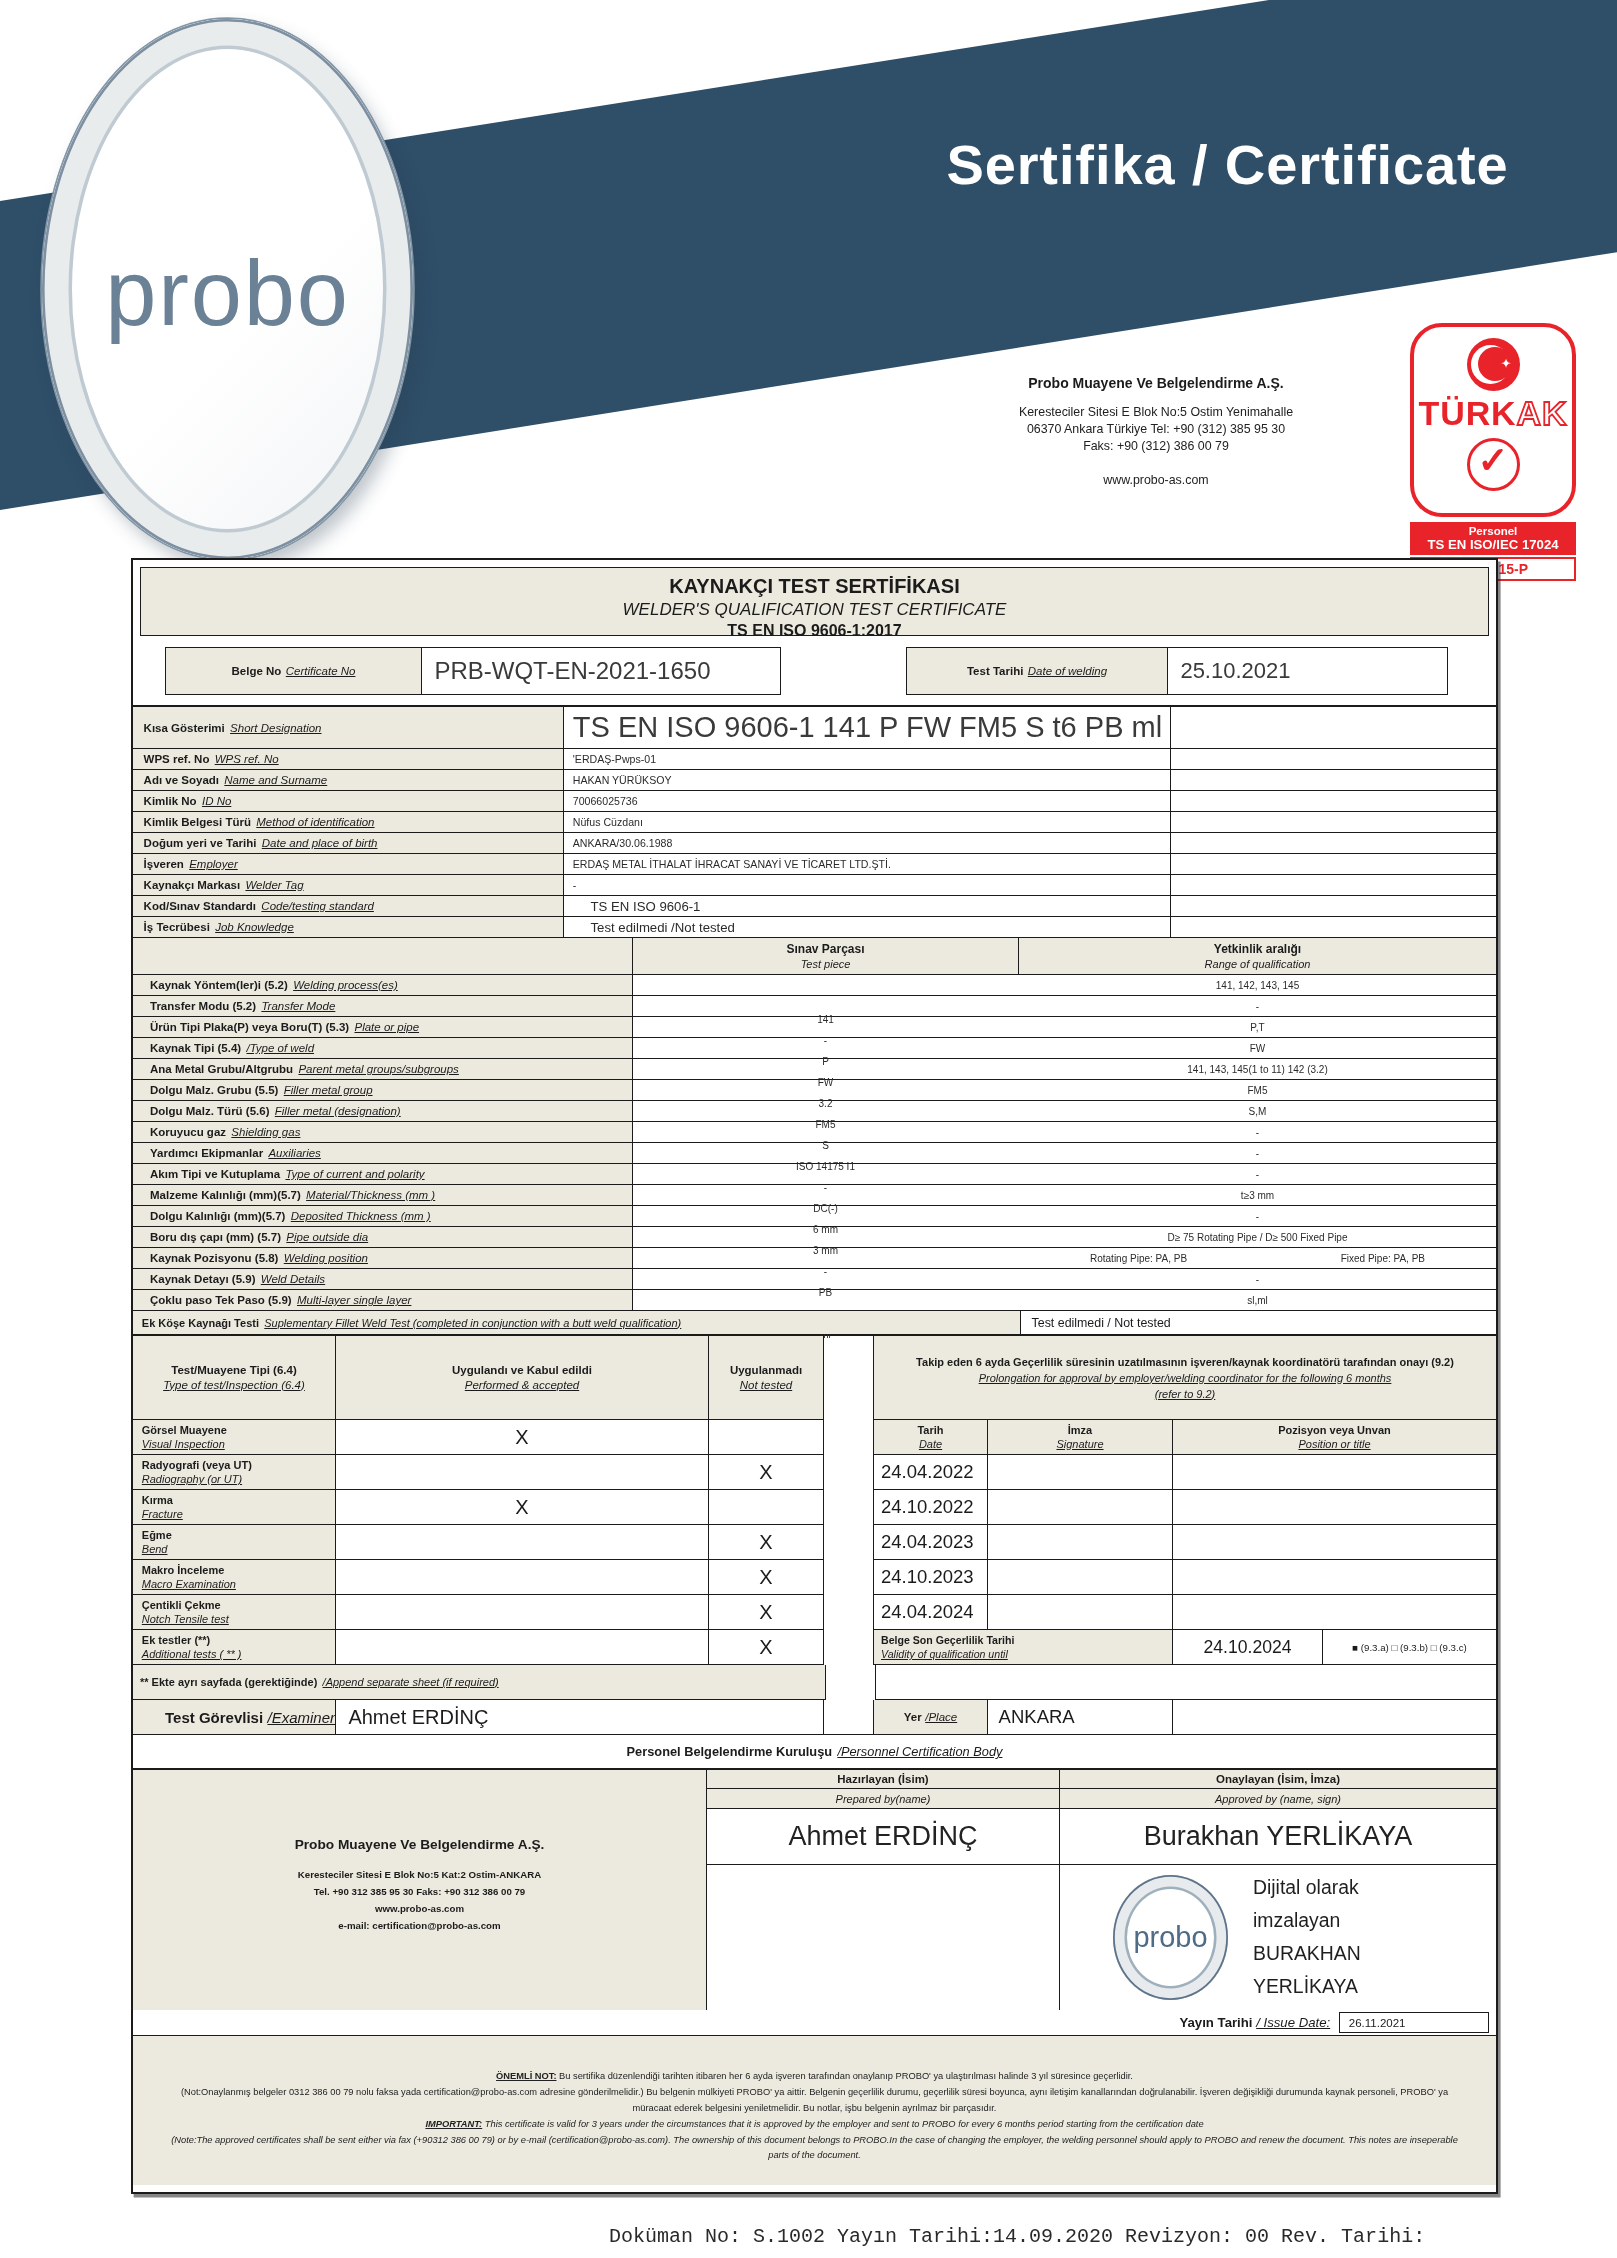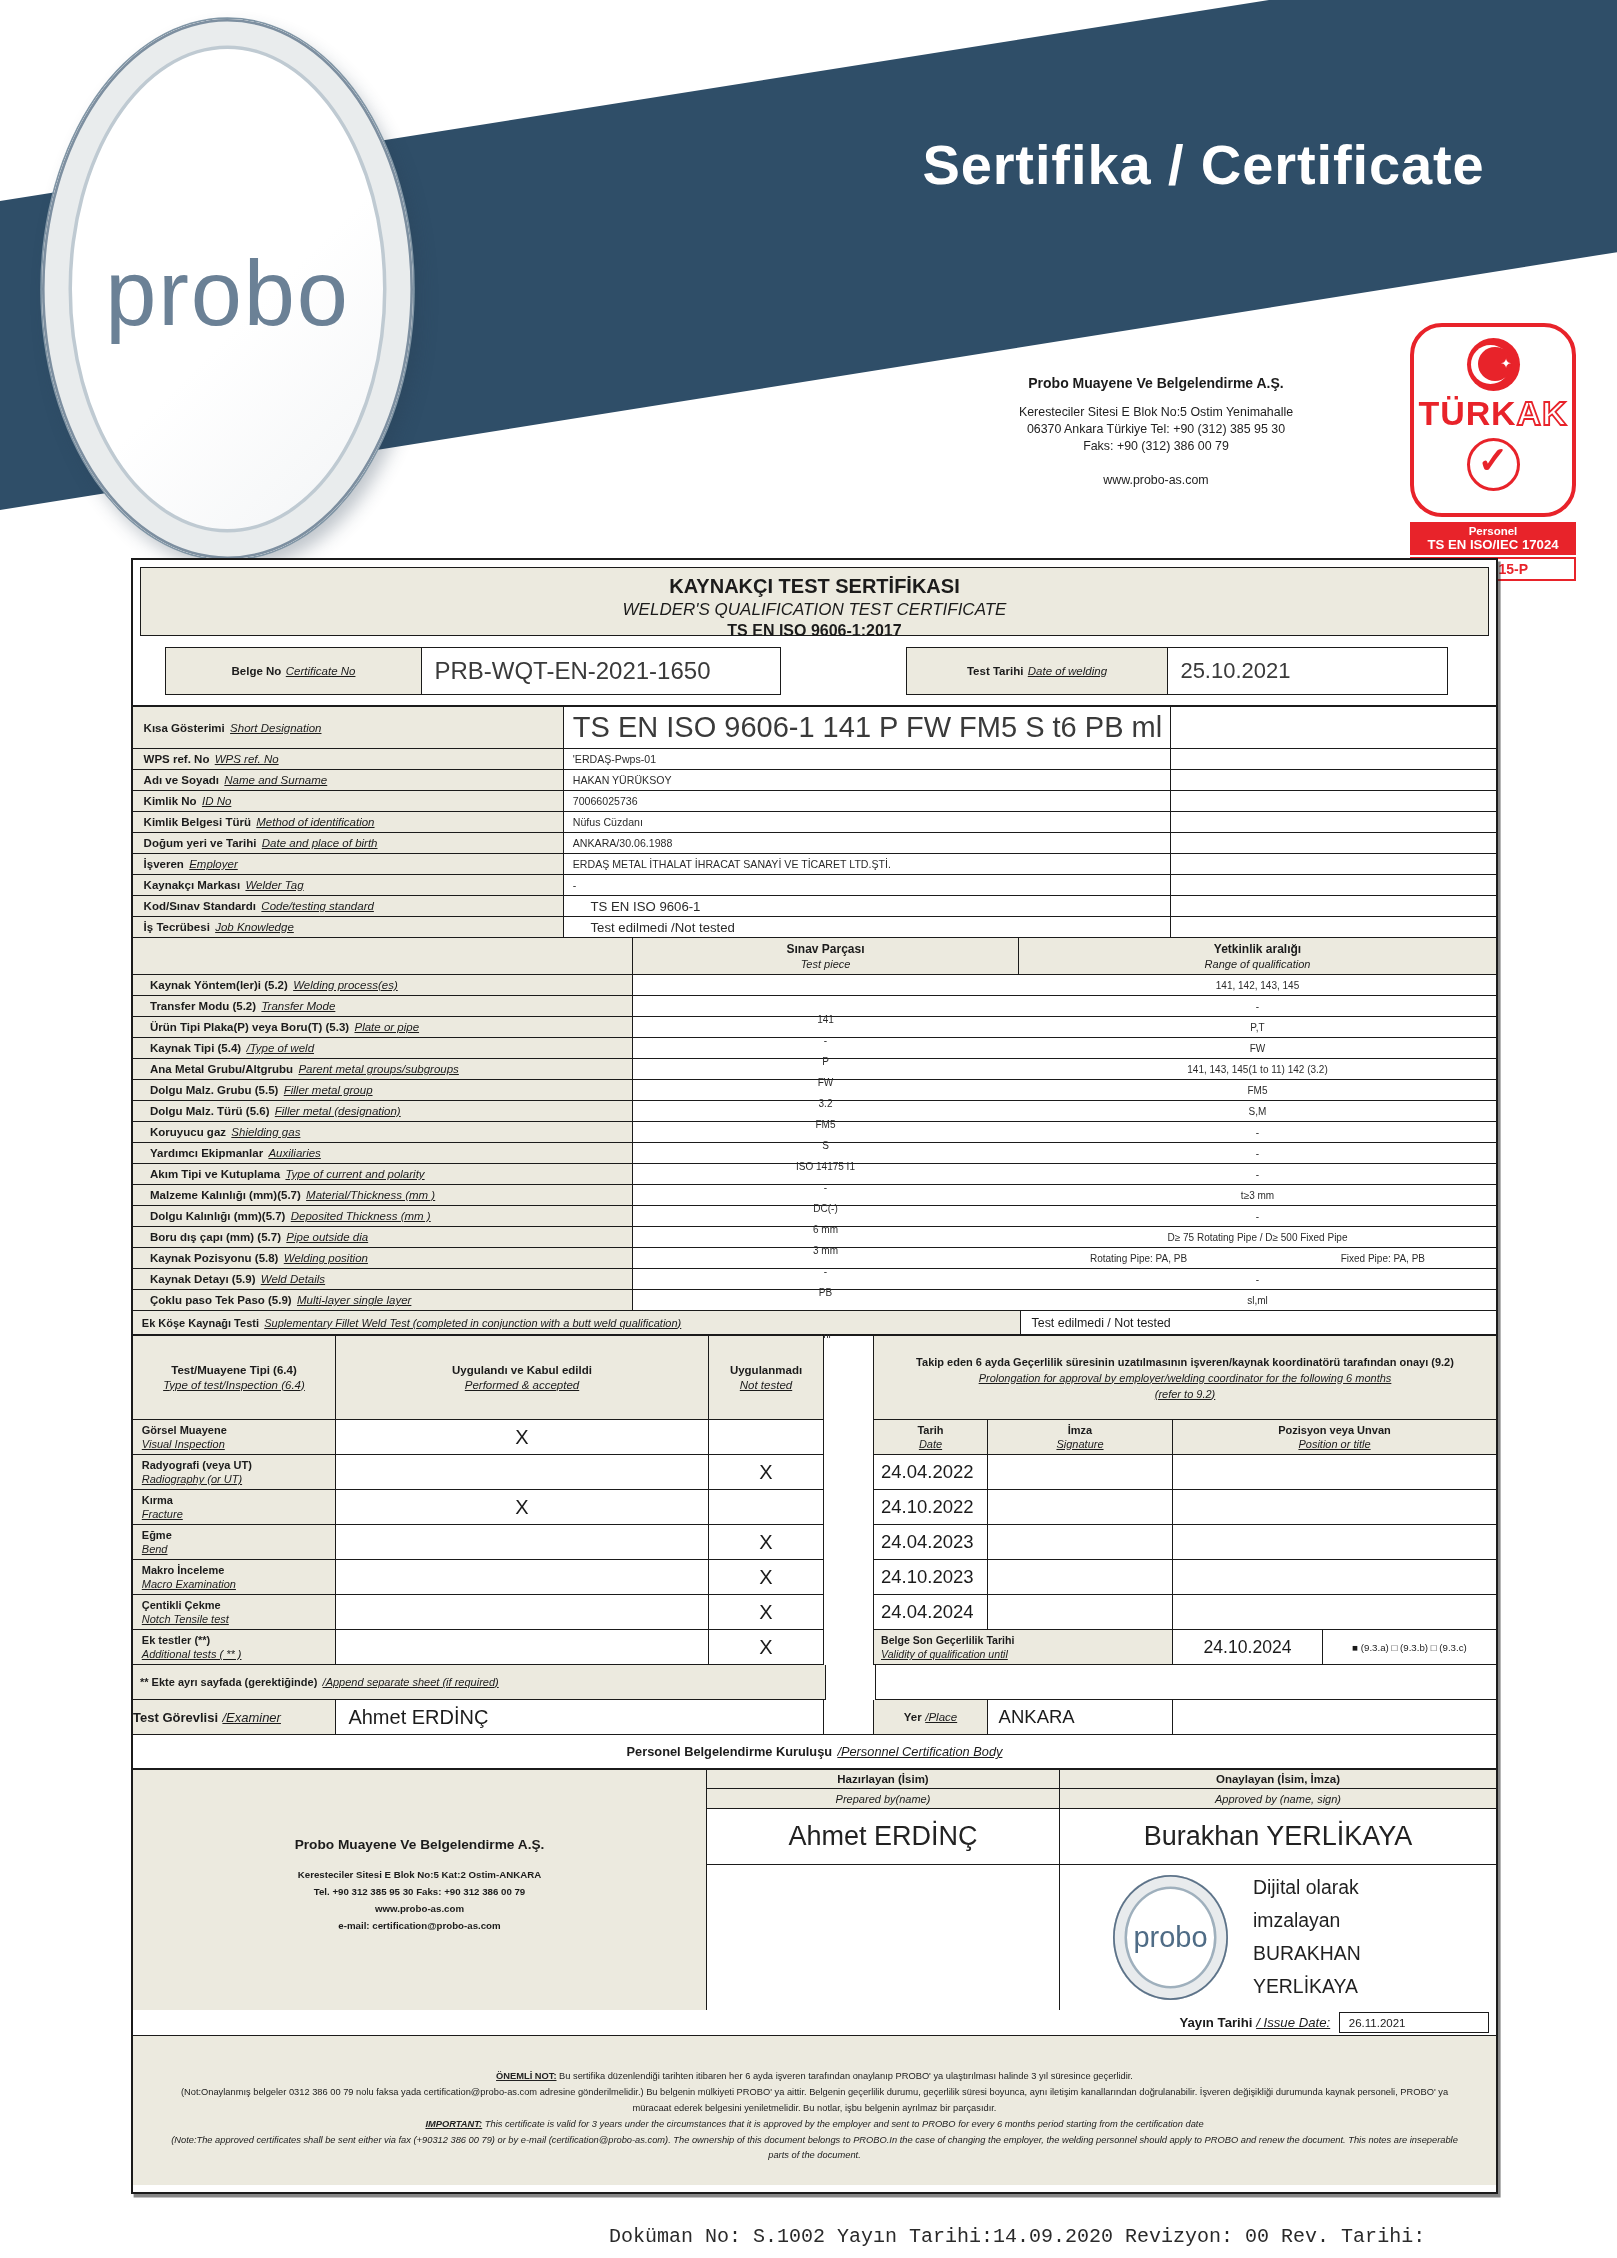--- a/index.html
+++ b/index.html
@@ -8,21 +8,21 @@
   }
   body{ background:#fff; font-family:"Liberation Sans", sans-serif; color:#1b1b1b; }
   .page{ position:relative; width:1618px; height:2258px; background:#fff; overflow:hidden; }
 
   .b{ font-weight:bold; }
   .i{ font-style:italic; font-weight:normal;text-decoration:underline; }
 
   
   .band{ position:absolute; left:0; top:0; width:1618px; height:529px; background:var(--navy);
          clip-path:polygon(0px 201px, 1269px 0px, 1618px 0px, 1618px 252px, 0px 510px); }
-  .banner-title{ position:absolute; left:824px; top:132px; width:759px; text-align:center;
+  .banner-title{ position:absolute; left:848px; top:132px; width:759px; text-align:center;
                  color:#fff; font-size:56px; font-weight:bold; letter-spacing:0.9px; }
 
   .logo{ position:absolute; left:42px; top:19.4px; width:371px; height:540px; border-radius:50%;
          background:linear-gradient(135deg,#ffffff 55%, #f0f2f4);
          box-shadow: 0 0 0 1.8px #8095a5, inset 0 0 0 2.6px #7d8fa0, inset 0 0 0 26.5px #e9eced,
                      inset 0 0 0 30px #bfcad2, 7px 10.6px 17.6px rgba(40,60,80,.30);
          display:flex; align-items:center; justify-content:center; }
   .logo-text{ font-size:92px; color:#6b8196; letter-spacing:1.8px; padding-top:8.8px; }
 
   .org-block{ position:absolute; left:900px; top:375px; width:512px; text-align:center; }
@@ -139,21 +139,21 @@
              justify-content:center; font-size:9.7px; white-space:nowrap; }
   .t-append{ display:flex; height:35px; }
   .ta-left{ width:693px; background:var(--beige); border-right:1.8px solid var(--ink);
             border-bottom:1.8px solid var(--ink); display:flex; align-items:center; gap:5.3px;
             padding-left:7px; font-size:11px; }
   .ta-right{ flex:1; border-left:1.8px solid var(--ink); border-bottom:1.8px solid var(--ink); margin-left:49px; }
 
   
   .sec-exam{ display:flex; height:34px; }
   .ex-label{ width:203px; background:var(--beige); border-right:1.8px solid var(--ink); display:flex;
-             align-items:center; justify-content:flex-start; gap:4.4px; font-size:13px; }
+             align-items:center; justify-content:flex-end; gap:4.4px; font-size:15px; }
   .ex-value{ width:488px; border-right:1.8px solid var(--ink); display:flex; align-items:center;
              padding-left:12.4px; font-size:20px; }
   .ex-place-l{ width:115px; background:var(--beige); border-left:1.8px solid var(--ink);
                border-right:1.8px solid var(--ink); display:flex; align-items:center; justify-content:center;
                gap:3.5px; font-size:11.5px; margin-left:49px; }
   .ex-place-v{ width:185px; border-right:1.8px solid var(--ink); display:flex; align-items:center;
                padding-left:10.6px; font-size:18.5px; }
   .ex-rest{ flex:1; }
 
   .sec-body-band{ height:36px; border-top:1.8px solid var(--ink); border-bottom:2.6px solid var(--ink);

